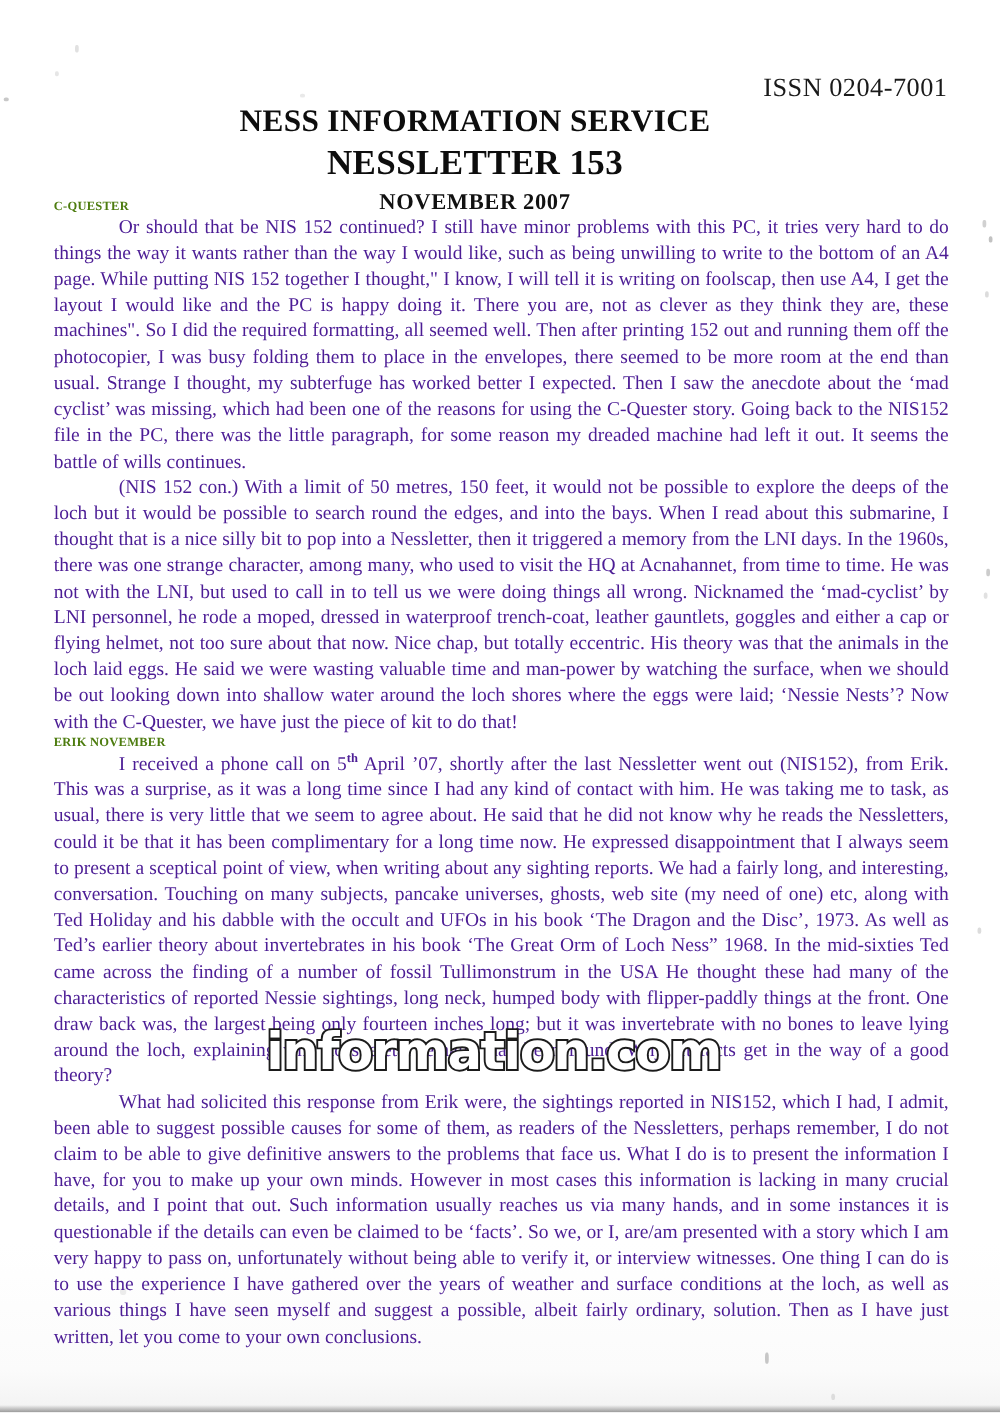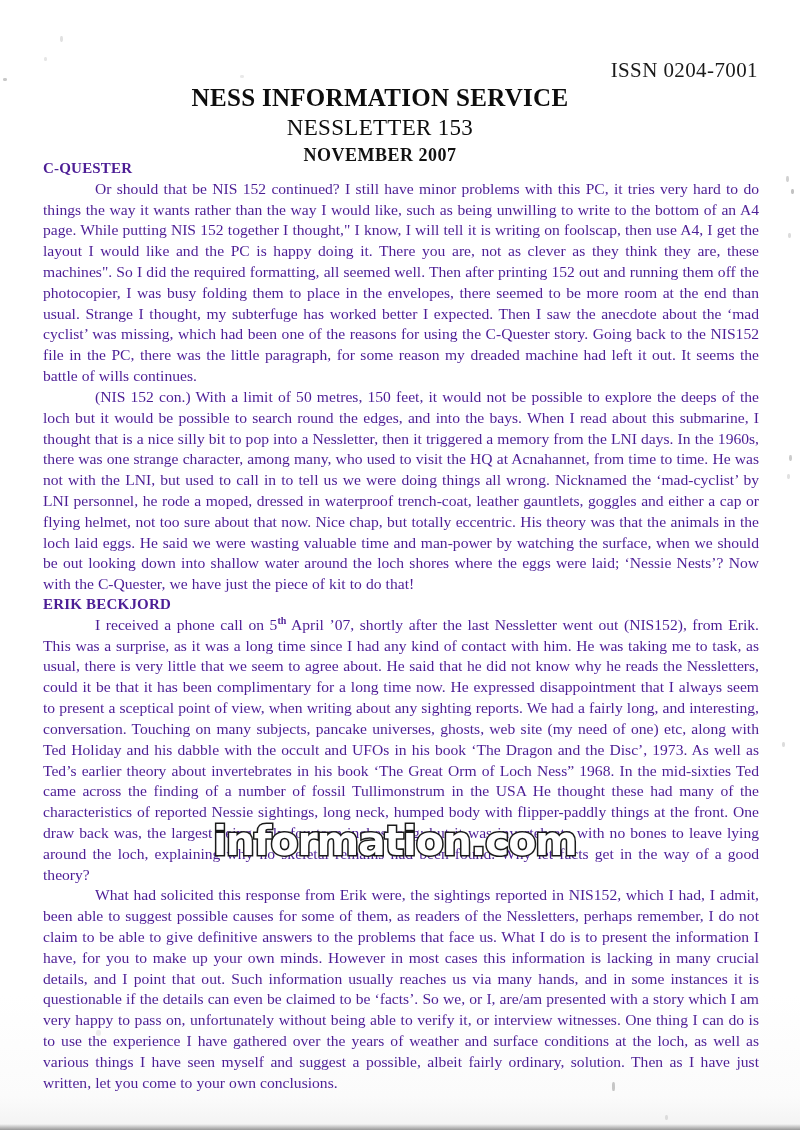--- a/index.html
+++ b/index.html
@@ -49,46 +49,46 @@
     text-align: center;
   }
   #title-main {
     font-size: 25px;
     font-weight: bold;
     letter-spacing: .3px;
     line-height: 1.12;
     color: #0d0d0d;
   }
   #title-sub {
-    font-size: 23px;
-    font-weight: normal;
+    font-size: 28px;
+    font-weight: bold;
     letter-spacing: .3px;
     line-height: 1.2;
     margin-top: 2px;
     color: #0d0d0d;
   }
   #title-date {
     font-size: 18px;
     font-weight: bold;
     letter-spacing: .5px;
     margin-top: 3px;
     color: #111;
   }
 
   #body-col {
     position: absolute;
     top: 159px;
     left: 43px;
     width: 716px;
   }
   .section-head {
-    font-size: 15px;
+    font-size: 10px;
     line-height: 1.32;
     letter-spacing: .2px;
-    color: #4c1d95;
+    color: #4d7c0f;
     margin: 0;
   }
   p.para {
     margin: 0;
     font-size: 15.6px;
     line-height: 1.335;
     text-align: justify;
     text-indent: 52px;
     color: #4c1d95;
     word-spacing: .2px;
@@ -157,21 +157,21 @@
     <div id="title-sub">NESSLETTER 153</div>
     <div id="title-date">NOVEMBER 2007</div>
   </div>
 
   <div id="body-col">
 
     <h2 class="section-head">C-QUESTER</h2>
     <p class="para">Or should that be NIS 152 continued? I still have minor problems with this PC, it tries very hard to do things the way it wants rather than the way I would like, such as being unwilling to write to the bottom of an A4 page. While putting NIS 152 together I thought," I know, I will tell it is writing on foolscap, then use A4, I get the layout I would like and the PC is happy doing it. There you are, not as clever as they think they are, these machines". So I did the required formatting, all seemed well. Then after printing 152 out and running them off the photocopier, I was busy folding them to place in the envelopes, there seemed to be more room at the end than usual. Strange I thought, my subterfuge has worked better I expected. Then I saw the anecdote about the ‘mad cyclist’ was missing, which had been one of the reasons for using the C-Quester story. Going back to the NIS152 file in the PC, there was the little paragraph, for some reason my dreaded machine had left it out. It seems the battle of wills continues.</p>
     <p class="para">(NIS 152 con.) With a limit of 50 metres, 150 feet, it would not be possible to explore the deeps of the loch but it would be possible to search round the edges, and into the bays. When I read about this submarine, I thought that is a nice silly bit to pop into a Nessletter, then it triggered a memory from the LNI days. In the 1960s, there was one strange character, among many, who used to visit the HQ at Acnahannet, from time to time. He was not with the LNI, but used to call in to tell us we were doing things all wrong. Nicknamed the ‘mad-cyclist’ by LNI personnel, he rode a moped, dressed in waterproof trench-coat, leather gauntlets, goggles and either a cap or flying helmet, not too sure about that now. Nice chap, but totally eccentric. His theory was that the animals in the loch laid eggs. He said we were wasting valuable time and man-power by watching the surface, when we should be out looking down into shallow water around the loch shores where the eggs were laid; ‘Nessie Nests’? Now with the C-Quester, we have just the piece of kit to do that!</p>
 
-    <h2 class="section-head">ERIK BECKJORD</h2>
+    <h2 class="section-head">ERIK NOVEMBER</h2>
     <p class="para"><span>I received a phone call on 5</span><sup class="ord">th</sup><span> April ’07, shortly after the last Nessletter went out (NIS152), from Erik. This was a surprise, as it was a long time since I had any kind of contact with him. He was taking me to task, as usual, there is very little that we seem to agree about. He said that he did not know why he reads the Nessletters, could it be that it has been complimentary for a long time now. He expressed disappointment that I always seem to present a sceptical point of view, when writing about any sighting reports. We had a fairly long, and interesting, conversation. Touching on many subjects, pancake universes, ghosts, web site (my need of one) etc, along with Ted Holiday and his dabble with the occult and UFOs in his book ‘The Dragon and the Disc’, 1973. As well as Ted’s earlier theory about invertebrates in his book ‘The Great Orm of Loch Ness” 1968. In the mid-sixties Ted came across the finding of a number of fossil Tullimonstrum in the USA He thought these had many of the characteristics of reported Nessie sightings, long neck, humped body with flipper-paddly things at the front. One draw back was, the largest being only fourteen inches long; but it was invertebrate with no bones to leave lying around the loch, explaining why no skeletal remains had been found. Why let facts get in the way of a good theory?</span></p>
     <p class="para">What had solicited this response from Erik were, the sightings reported in NIS152, which I had, I admit, been able to suggest possible causes for some of them, as readers of the Nessletters, perhaps remember, I do not claim to be able to give definitive answers to the problems that face us. What I do is to present the information I have, for you to make up your own minds. However in most cases this information is lacking in many crucial details, and I point that out. Such information usually reaches us via many hands, and in some instances it is questionable if the details can even be claimed to be ‘facts’. So we, or I, are/am presented with a story which I am very happy to pass on, unfortunately without being able to verify it, or interview witnesses. One thing I can do is to use the experience I have gathered over the years of weather and surface conditions at the loch, as well as various things I have seen myself and suggest a possible, albeit fairly ordinary, solution. Then as I have just written, let you come to your own conclusions.</p>
 
   </div>
 
   <div id="watermark">
     <div class="wm-text">information.com</div>
   </div>
 
   <div id="bottom-edge"></div>

